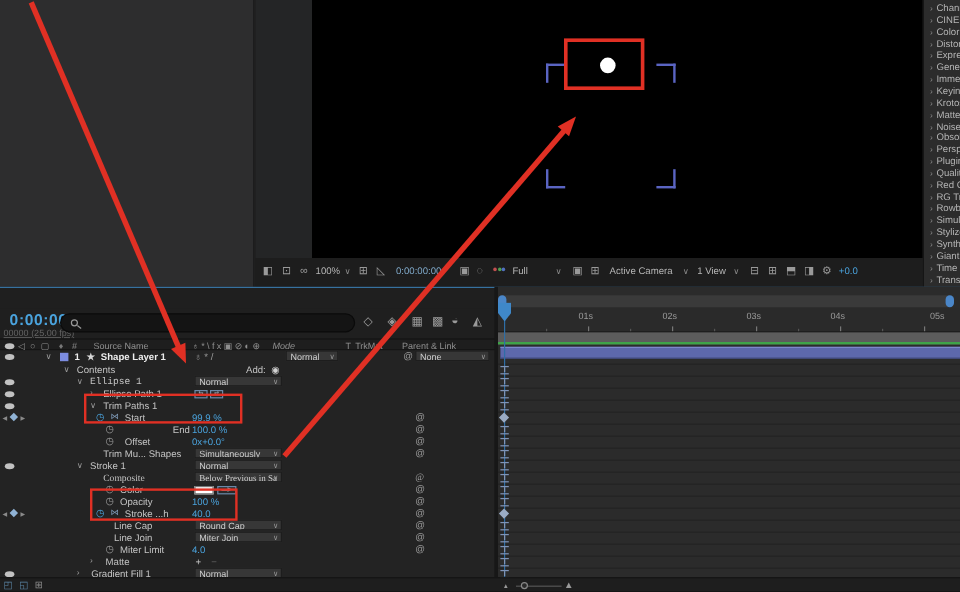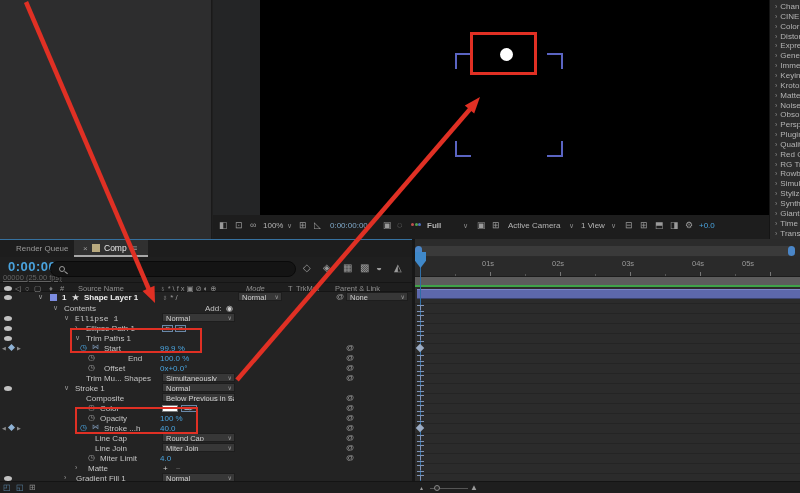--- a/index.html
+++ b/index.html
@@ -117,21 +117,21 @@
     <span class="cicon" style="left:86px;">⊞</span>
     <span class="cicon" style="left:101px;">◺</span>
     <span class="clabel" style="left:117px;color:#7fa8c8;">0:00:00:00</span>
     <span class="cicon" style="left:170px;">▣</span>
     <span class="cicon" style="left:184px;">◌</span>
     <span class="abs" style="left:198px;top:8px;width:10px;height:6px;">
       <span class="rgbdot" style="left:0;background:#c05050;"></span>
       <span class="rgbdot" style="left:3.5px;background:#50a050;"></span>
       <span class="rgbdot" style="left:7px;background:#5070c0;"></span>
     </span>
-    <span class="clabel" style="left:214px;font-weight:bold;">Full</span>
+    <span class="clabel" style="left:214px;">Full</span>
     <span class="ccaret" style="left:250px;">∨</span>
     <span class="cicon" style="left:264px;">▣</span>
     <span class="cicon" style="left:279px;">⊞</span>
     <span class="clabel" style="left:295px;">Active Camera</span>
     <span class="ccaret" style="left:356px;">∨</span>
     <span class="clabel" style="left:368px;">1 View</span>
     <span class="ccaret" style="left:398px;">∨</span>
     <span class="cicon" style="left:412px;">⊟</span>
     <span class="cicon" style="left:427px;">⊞</span>
     <span class="cicon" style="left:442px;">⬒</span>
@@ -161,29 +161,20 @@
       <div class="fxrow" style="top: 169.45px;"><span class="chev">›</span><span>Rowbyte</span></div>
       <div class="fxrow" style="top: 179.3px;"><span class="chev">›</span><span>Simulation</span></div>
       <div class="fxrow" style="top: 189.15px;"><span class="chev">›</span><span>Stylize</span></div>
       <div class="fxrow" style="top: 199px;"><span class="chev">›</span><span>Synthetic Aperture</span></div>
       <div class="fxrow" style="top: 208.85px;"><span class="chev">›</span><span>Giant</span></div>
       <div class="fxrow" style="top: 218.7px;"><span class="chev">›</span><span>Time</span></div>
       <div class="fxrow" style="top: 228.55px;"><span class="chev">›</span><span>Transition</span></div>
     </div>
 
   <div id="tl-border" class="abs"></div>
-  <div id="tabbar" class="abs">
-    <span class="abs txt" style="left:16px;top:4px;color:#9a9a9a;">Render Queue</span>
-    <div id="tab-active">
-      <span class="abs" style="left:9px;top:4px;color:#9a9a9a;font-size:8px;">×</span>
-      <span class="abs" style="left:18px;top:4px;width:8px;height:8px;background:#b8a97e;"></span>
-      <span class="abs" style="left:30px;top:3px;color:#e8e8e8;font-size:8.5px;">Comp</span>
-      <span class="abs" style="left:58px;top:3px;color:#9a9a9a;font-size:9px;">≡</span>
-    </div>
-  </div>
 
   <div id="toolbar-row" class="abs">
     <span class="abs" id="tl-timecode" style="left:8px;top:2px;">0:00:00:00</span>
     <span class="abs" id="tl-frameinfo" style="left:3px;top:16px;">00000 (25.00 fps)</span>
     <div id="searchbox">
         <span class="mag"></span>
       </div>
     <span class="tbicon" style="left:303px;">◇</span>
     <span class="tbicon" style="left:323px;">◈</span>
     <span class="tbicon" style="left:343px;">▦</span>
@@ -194,21 +185,21 @@
 
   <div id="colheader" class="abs">
     <span class="eye" style="top:2.5px;"></span>
     <span class="hdr" style="left:15px;">◁</span>
     <span class="hdr" style="left:25px;">○</span>
     <span class="hdr" style="left:34px;">▢</span>
     <span class="hdr" style="left:49px;color:#777;">♦</span>
     <span class="hdr" style="left:60px;">#</span>
     <span class="hdr" style="left:78px;">Source Name</span>
     <span class="hdr" id="switch-hdr" style="left:160px;letter-spacing:2px;">♁*\fx▣⊘◐⊕</span>
-    <span class="hdr" style="left:246px;font-style:italic;">Mode</span>
+    <span class="hdr" style="left:227px;font-style:italic;">Mode</span>
     <span class="hdr" style="left:288px;">T</span>
     <span class="hdr" style="left:296px;">TrkMat</span>
     <span class="hdr" style="left:335px;">Parent &amp; Link</span>
   </div>
 
   <div id="props" class="abs">
 
     <div class="prow" style="top:0;height:11px;">
       <span class="eye"></span>
       <span class="caret" style="left:38px;">∨</span>
@@ -251,42 +242,42 @@
           <span class="kd" style="left: 9px;"></span>
           <span class="navk" style="left: 17px;">▶</span>
           <span class="sw blue" style="left: 80px;">◷</span>
           <span class="graphic" style="left: 92px;">⋈</span>
           <span class="plabel" style="left: 104px;">Start</span>
           <span class="pval">99.9 %</span>
           <span class="pw">@</span>
         </div>
         <div class="prow" style="top: 61px;">
           <span class="sw gray" style="left: 88px;">◷</span>
-          <span class="plabel" style="left: 88px; padding-left: 40px;">End</span>
+          <span class="plabel" style="left: 104px; padding-left: 40px;">End</span>
           <span class="pval">100.0 %</span>
           <span class="pw">@</span>
         </div>
         <div class="prow" style="top: 71px;">
           <span class="sw gray" style="left: 88px;">◷</span>
           <span class="plabel" style="left: 104px;">Offset</span>
           <span class="pval">0x+0.0°</span>
           <span class="pw">@</span>
         </div>
         <div class="prow" style="top: 81px;">
           <span class="plabel" style="left: 86px;">Trim Mu... Shapes</span>
           <div class="dd"><span>Simultaneously</span><span class="dc">∨</span></div>
           <span class="pw">@</span>
         </div>
         <div class="prow" style="top: 91px;">
           <span class="eye"></span>
           <span class="caret" style="left: 64px;">∨</span>
           <span class="plabel" style="left: 75px;">Stroke 1</span>
           <div class="dd"><span>Normal</span><span class="dc">∨</span></div>
         </div>
-        <div class="prow" style="top: 101px;">
+        <div class="prow" style="top: 101px; font-family: Liberation Serif, serif;">
           <span class="plabel" style="left: 86px;">Composite</span>
           <div class="dd"><span>Below Previous in Sa</span><span class="dc">∨</span></div>
           <span class="pw">@</span>
         </div>
         <div class="prow" style="top: 111px;">
           <span class="sw gray" style="left: 88px;">◷</span>
           <span class="plabel" style="left: 100px;">Color</span>
           <span class="swatch" style="left: 162px; background: rgb(255, 255, 255); border: 1px solid rgb(119, 119, 119);"></span>
           <span class="mini" style="left: 181px; width: 16px;">▬▶</span>
           <span class="pw">@</span>
@@ -349,21 +340,21 @@
         <span class="mtick" style="left: 40px;"></span>
         <span class="rlab" style="left: 137px;">02s</span>
         <span class="tick" style="left: 145px;"></span>
         <span class="mtick" style="left: 110px;"></span>
         <span class="rlab" style="left: 207px;">03s</span>
         <span class="tick" style="left: 215px;"></span>
         <span class="mtick" style="left: 180px;"></span>
         <span class="rlab" style="left: 277px;">04s</span>
         <span class="tick" style="left: 285px;"></span>
         <span class="mtick" style="left: 250px;"></span>
-        <span class="rlab" style="left: 327px;">05s</span>
+        <span class="rlab" style="left: 360px;">05s</span>
         <span class="tick" style="left: 355px;"></span>
         <span class="mtick" style="left: 320px;"></span>
       </div>
     <div id="workbar"></div>
     <div id="layerbar"></div>
     <div id="rowlines">
         <span class="trow-line" style="top: 64px;"></span>
         <span class="trow-line" style="top: 74px;"></span>
         <span class="trow-line" style="top: 84px;"></span>
         <span class="trow-line" style="top: 94px;"></span>

